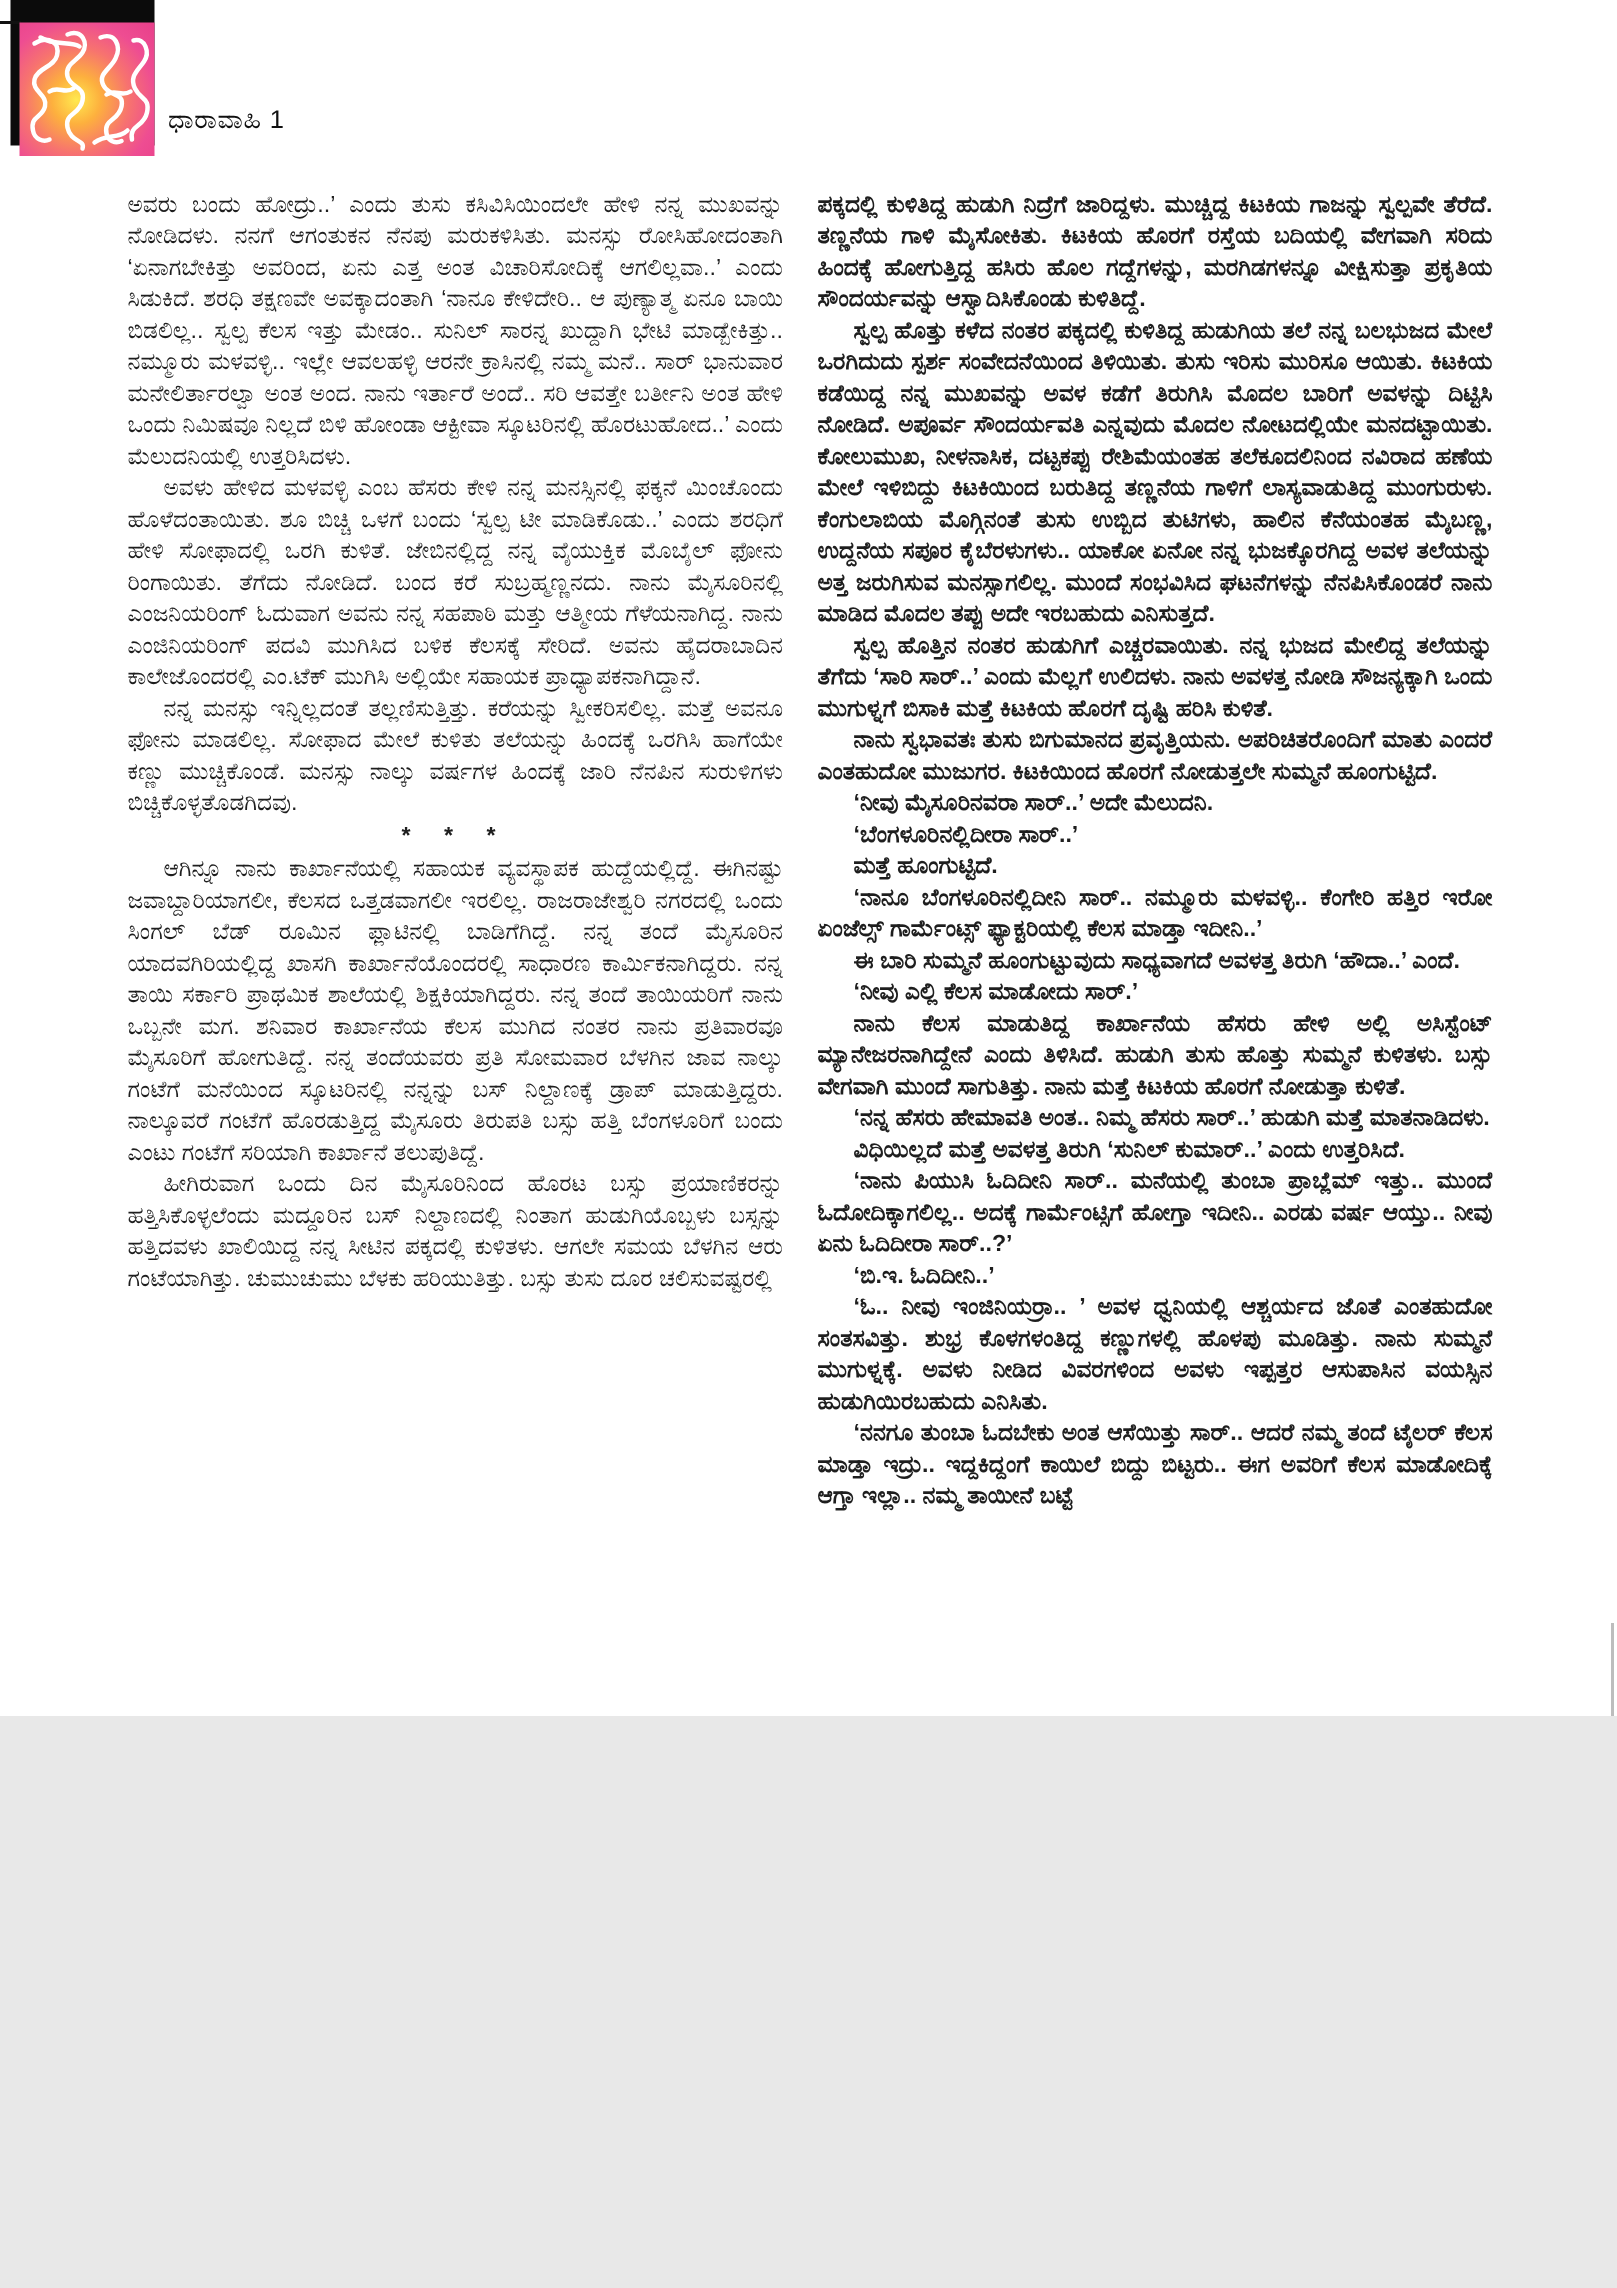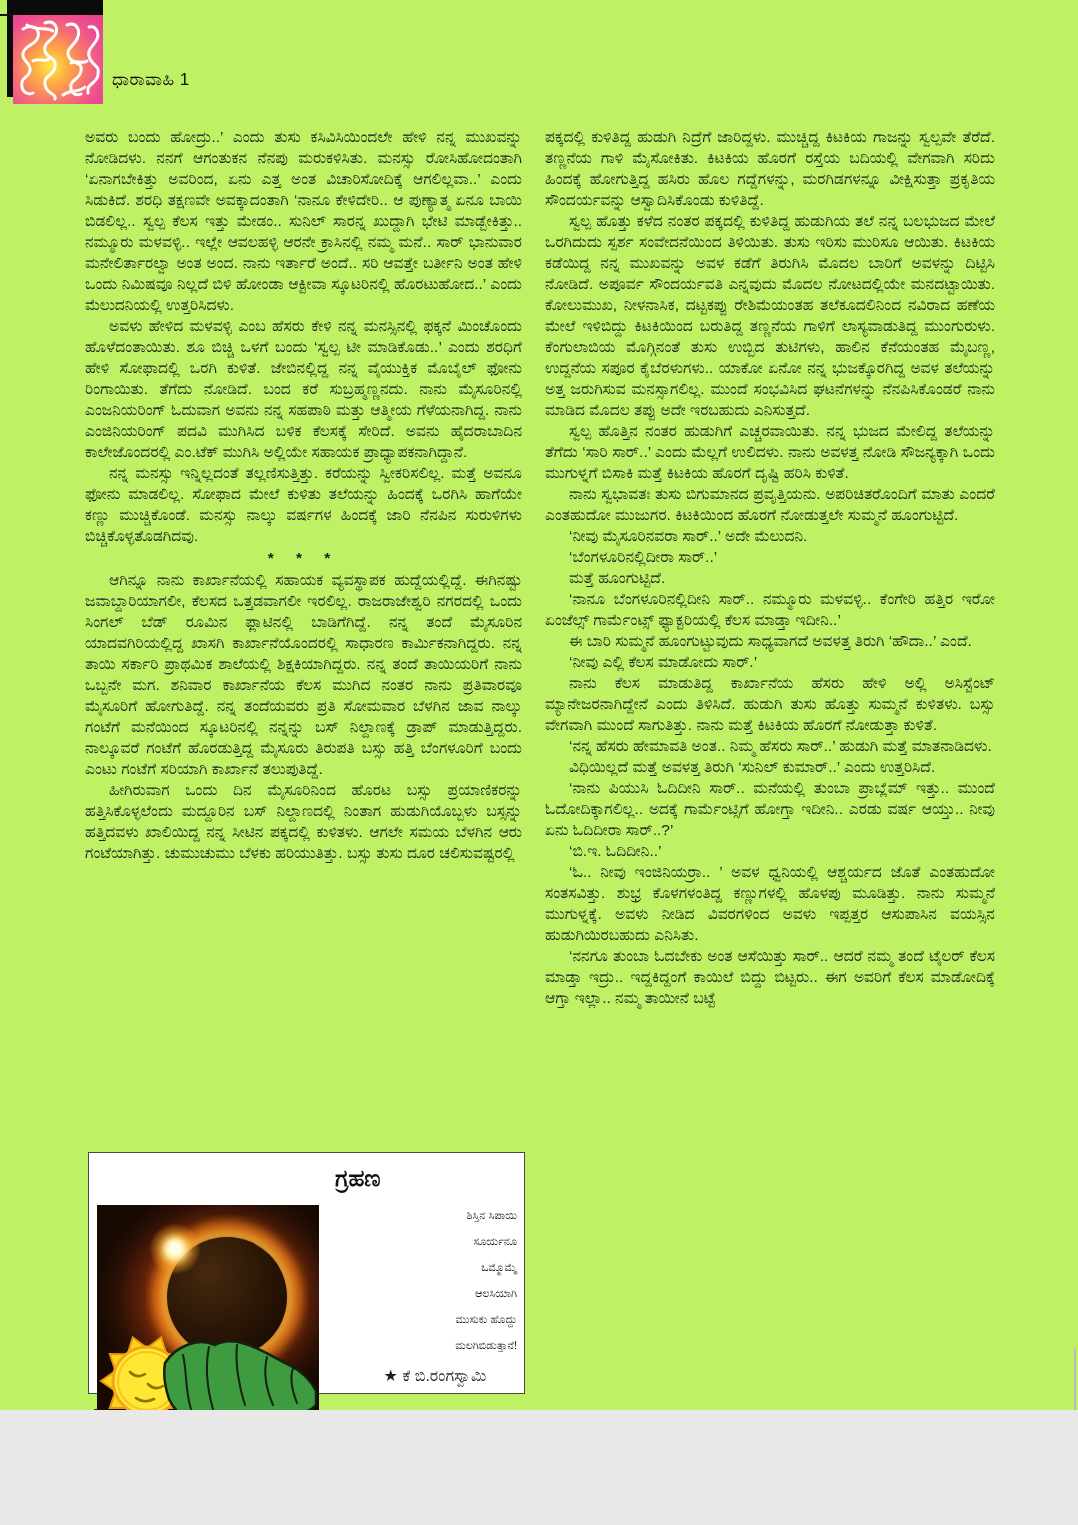--- a/index.html
+++ b/index.html
@@ -1,32 +1,32 @@
 <!DOCTYPE html>
 <html lang="kn"><head>
 <meta charset="utf-8">
 <style>
   html,body{margin:0;padding:0;background:#e8e8e8;}
   .page{
-    position:relative;width:1078px;height:1410px;margin:0 auto;background:#bef264;
+    position:relative;width:1078px;height:1144px;margin:0 auto;background:#ffffff;
     font-family:"Liberation Sans","DejaVu Sans",sans-serif;color:#1e1e1e;overflow:hidden;
   }
   
   .logo-black{position:absolute;left:7px;top:0;width:96px;height:97px;background:#0b0b0b;}
   .trim-line{position:absolute;left:0;top:14px;width:14px;height:2px;background:#111;}
   .logo-pink{
     position:absolute;left:13px;top:15px;width:90px;height:89px;
     background:radial-gradient(circle at 42% 58%, #ffe94f 0%, #fdb03e 22%, #f7736f 48%, #ee4d92 72%, #e83f8a 100%);
   }
   .logo-pink svg{display:block;width:100%;height:100%;}
   .series-title{position:absolute;left:112px;top:70px;font-size:17px;letter-spacing:.5px;color:#101010;}
   
   .col{position:absolute;top:126px;font-size:15.5px;line-height:21px;text-align:justify;overflow:hidden;}
   .col-left{left:85px;width:437px;height:1022px;}
-  .col-right{left:545px;width:450px;height:1282px;}
+  .col-right{left:545px;width:450px;height:1282px;font-weight:bold;}
   .para{margin:0;text-indent:24px;}
   .para.noindent{text-indent:0;}
   .para.separator{text-indent:0;text-align:center;font-weight:bold;letter-spacing:9px;line-height:23px;}
   
   .cartoon-box{position:absolute;left:88px;top:1152px;width:437px;height:242px;border:1px solid #4a4a4a;background:#fff;box-sizing:border-box;}
   .cartoon-photo{position:absolute;left:8px;top:8px;width:222px;height:226px;margin-top:44px;}
   .cartoon-photo svg{display:block;width:100%;height:100%;}
   .cartoon-caption{position:absolute;left:246px;top:12px;width:182px;}
   .cartoon-title{font-size:23px;font-weight:bold;color:#101010;margin:0 0 10px 0;}
   .poem{padding-left:12px;}

